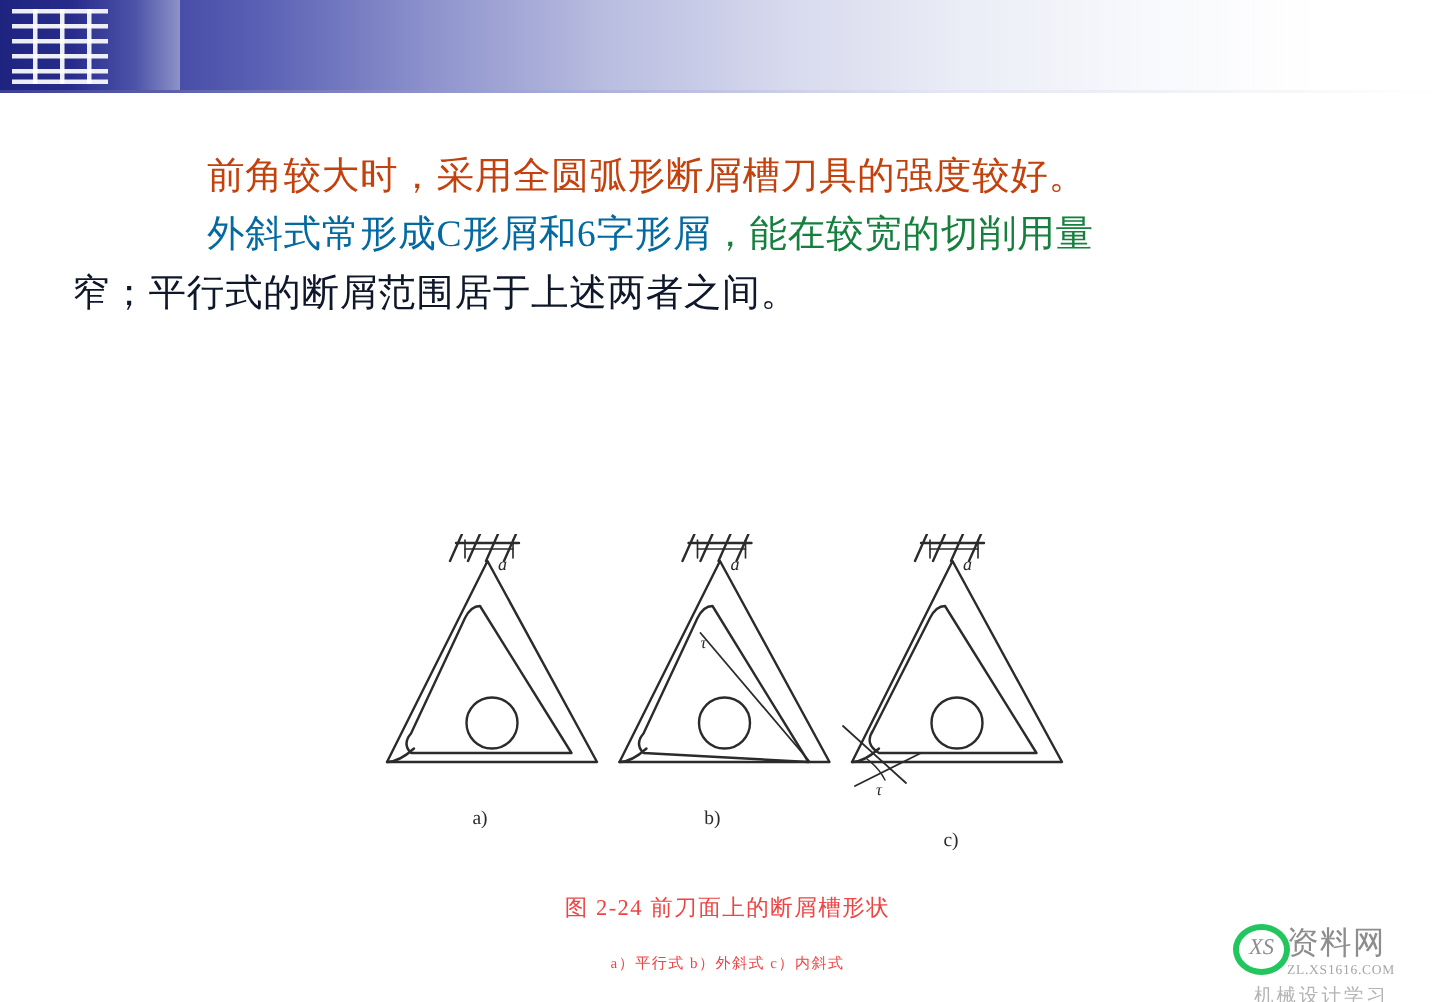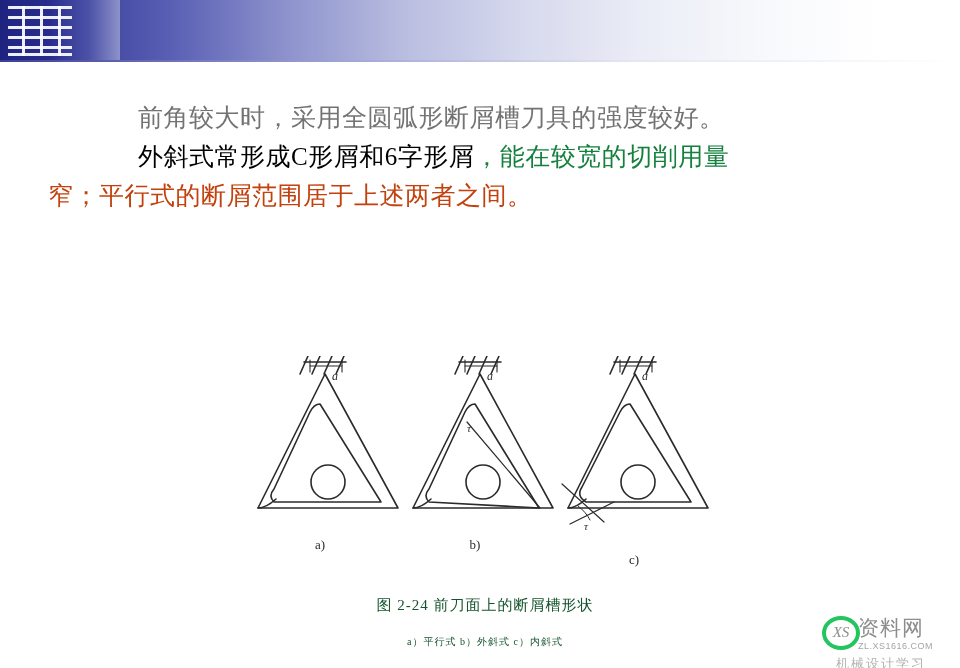--- a/index.html
+++ b/index.html
@@ -90,21 +90,21 @@
     height: 240px;
   }
   .figure svg { display: block; }
 
   .fig-caption {
     position: absolute;
     left: 250px;
     top: 596px;
     width: 470px;
     text-align: center;
-    color: #14532d;
+    color: #ef4444;
   }
   .fig-caption .cap1 {
     font-size: 15px;
     letter-spacing: 1px;
     white-space: nowrap;
   }
   .fig-caption .cap2 {
     font-size: 10px;
     letter-spacing: 1px;
     margin-top: 20px;
@@ -141,21 +141,21 @@
     top: 0px;
     font-family: Liberation Serif, serif;
     font-size: 21px;
     color: #8d8d8d;
     letter-spacing: 1px;
   }
   .wm-sub {
     position: absolute;
     left: 36px;
     top: 27px;
-    font-family: Liberation Sans, sans-serif;
+    font-family: Liberation Serif, serif;
     font-size: 9px;
     color: #a5a5a5;
     letter-spacing: .5px;
   }
   .wm-bottom {
     position: absolute;
     left: 836px;
     top: 655px;
     font-family: "Liberation Sans", sans-serif;
     font-size: 13px;
@@ -178,27 +178,27 @@
     <i style="top:47px"></i>
     <div class="topband-vline" style="left:14px"></div>
     <div class="topband-vline" style="left:32px"></div>
     <div class="topband-vline" style="left:50px"></div>
   </div>
 </div>
 <div class="topband-bottom-rule"></div>
 
 <div class="textblock">
   <div class="line indent">
-    <span style="color:#737373">前角较大时，采用全圆弧形断屑槽刀具的强度较好。</span>
+    <span style="color:#c2410c">前角较大时，采用全圆弧形断屑槽刀具的强度较好。</span>
   </div>
   <div class="line indent">
-    <span style="color:#000000">外斜式常形成C形屑和6字形屑</span><span style="color:#15803d">，能在较宽的切削用量</span>
+    <span style="color:#0369a1">外斜式常形成C形屑和6字形屑</span><span style="color:#15803d">，能在较宽的切削用量</span>
   </div>
   <div class="line">
-    <span style="color:#c2410c">窄；平行式的断屑范围居于上述两者之间。</span>
+    <span style="color:#0f172a">窄；平行式的断屑范围居于上述两者之间。</span>
   </div>
 </div>
 
 <div class="figure">
   <svg width="470" height="240" viewBox="0 0 470 240" fill="none" stroke="#2b2b2b" stroke-width="1.6" stroke-linecap="round" stroke-linejoin="round">
 
     <g>
 
       <path d="M75 18 L148 152 L8 152 Z"></path>
 

